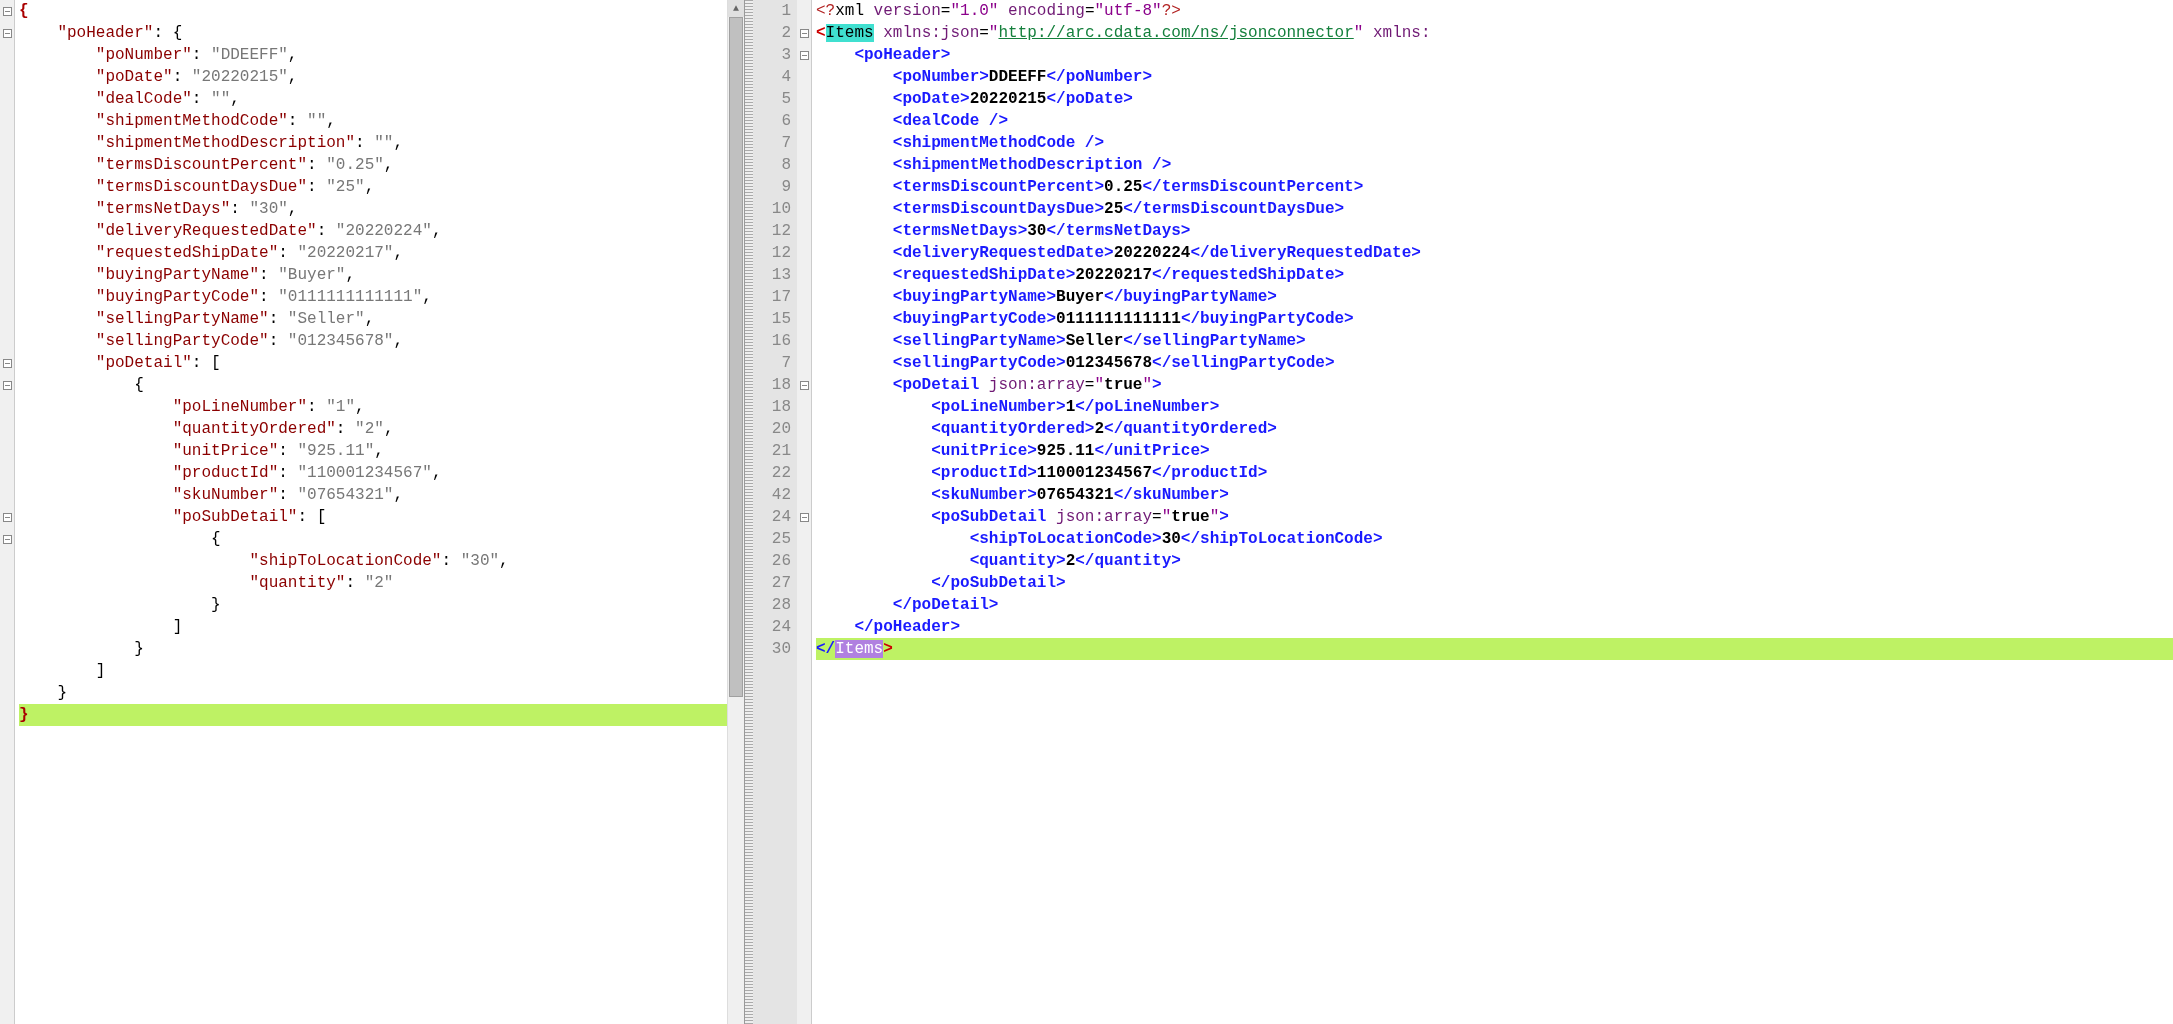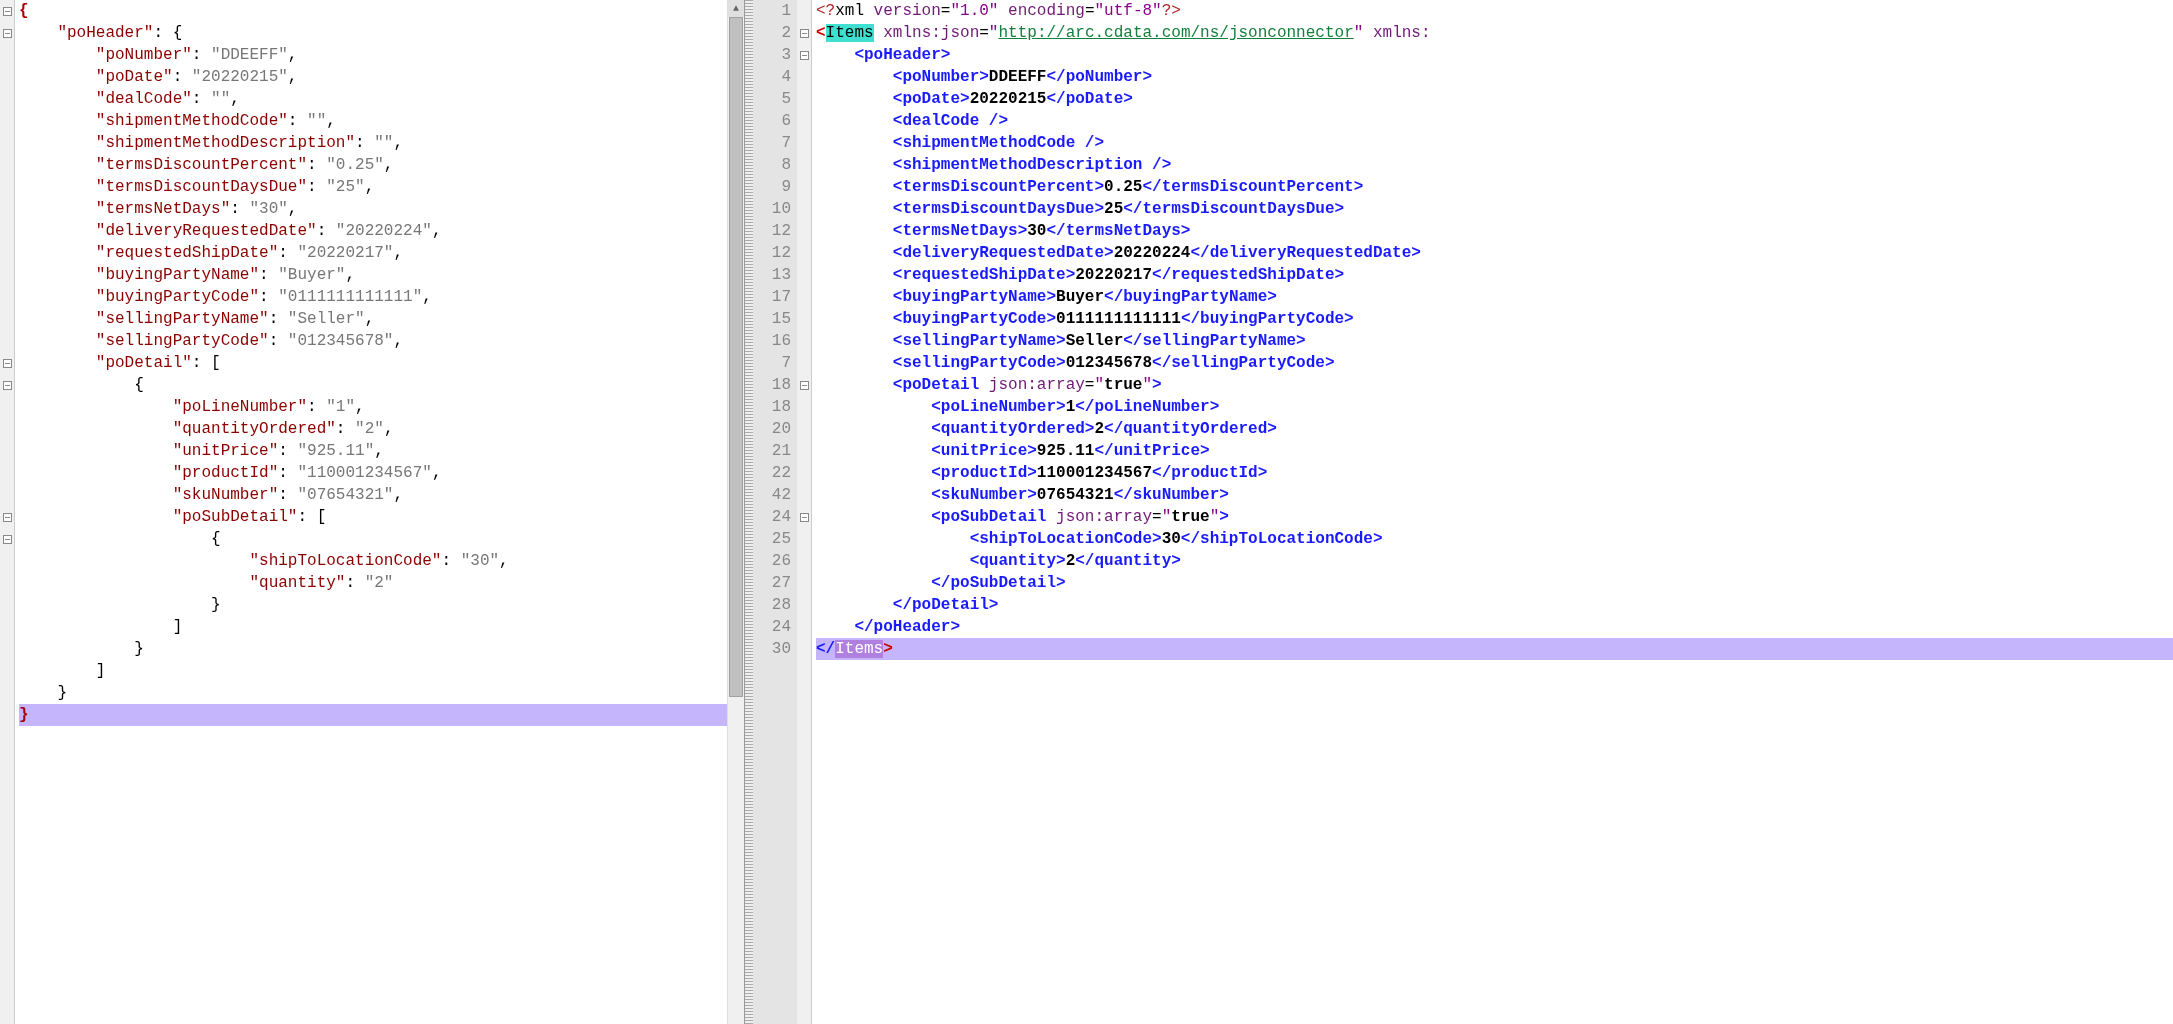--- a/index.html
+++ b/index.html
@@ -70,21 +70,21 @@
     background: #888;
   }
   .fold-box.minus::before { top: 3px; left: 1px; right: 1px; height: 1px; }
   .code {
     flex: 1;
     padding-left: 4px;
     overflow: hidden;
     white-space: pre;
   }
   .code .line { height: 22px; }
-  .cursor-line { background: #c4b5fd; }
+  .cursor-line { background: #bef264; }
   .scrollbar-v {
     width: 17px;
     background: #f0f0f0;
     border-left: 1px solid #ddd;
     position: relative;
     flex-shrink: 0;
   }
   .scroll-arrow {
     height: 17px;
     background: #e0e0e0;

